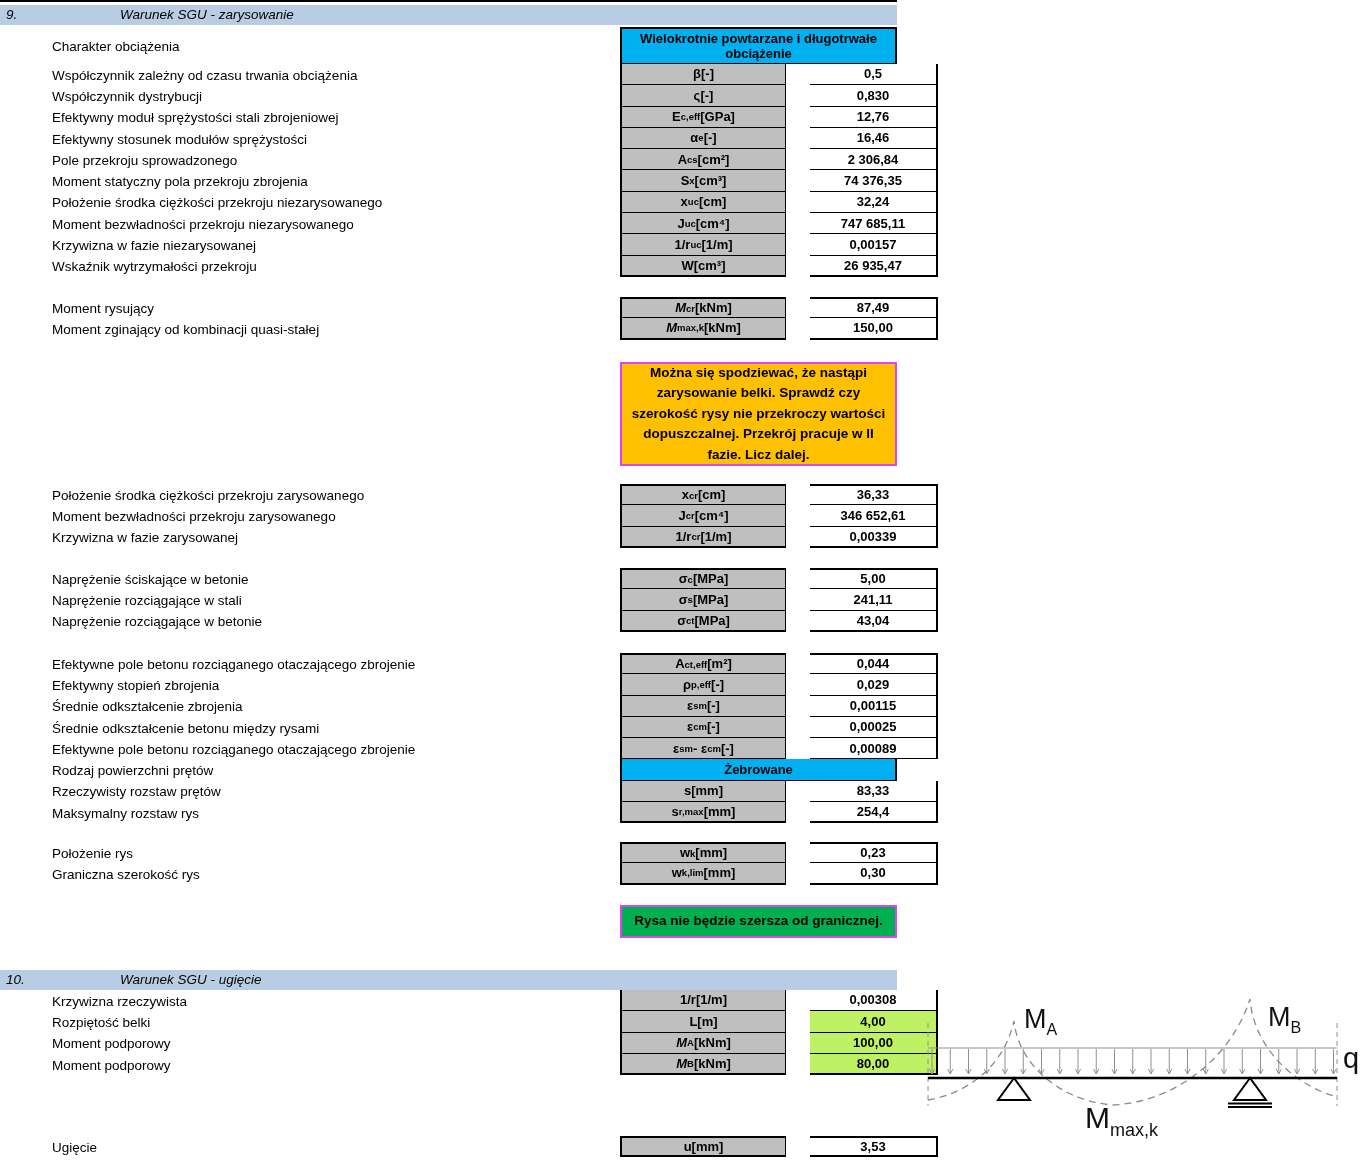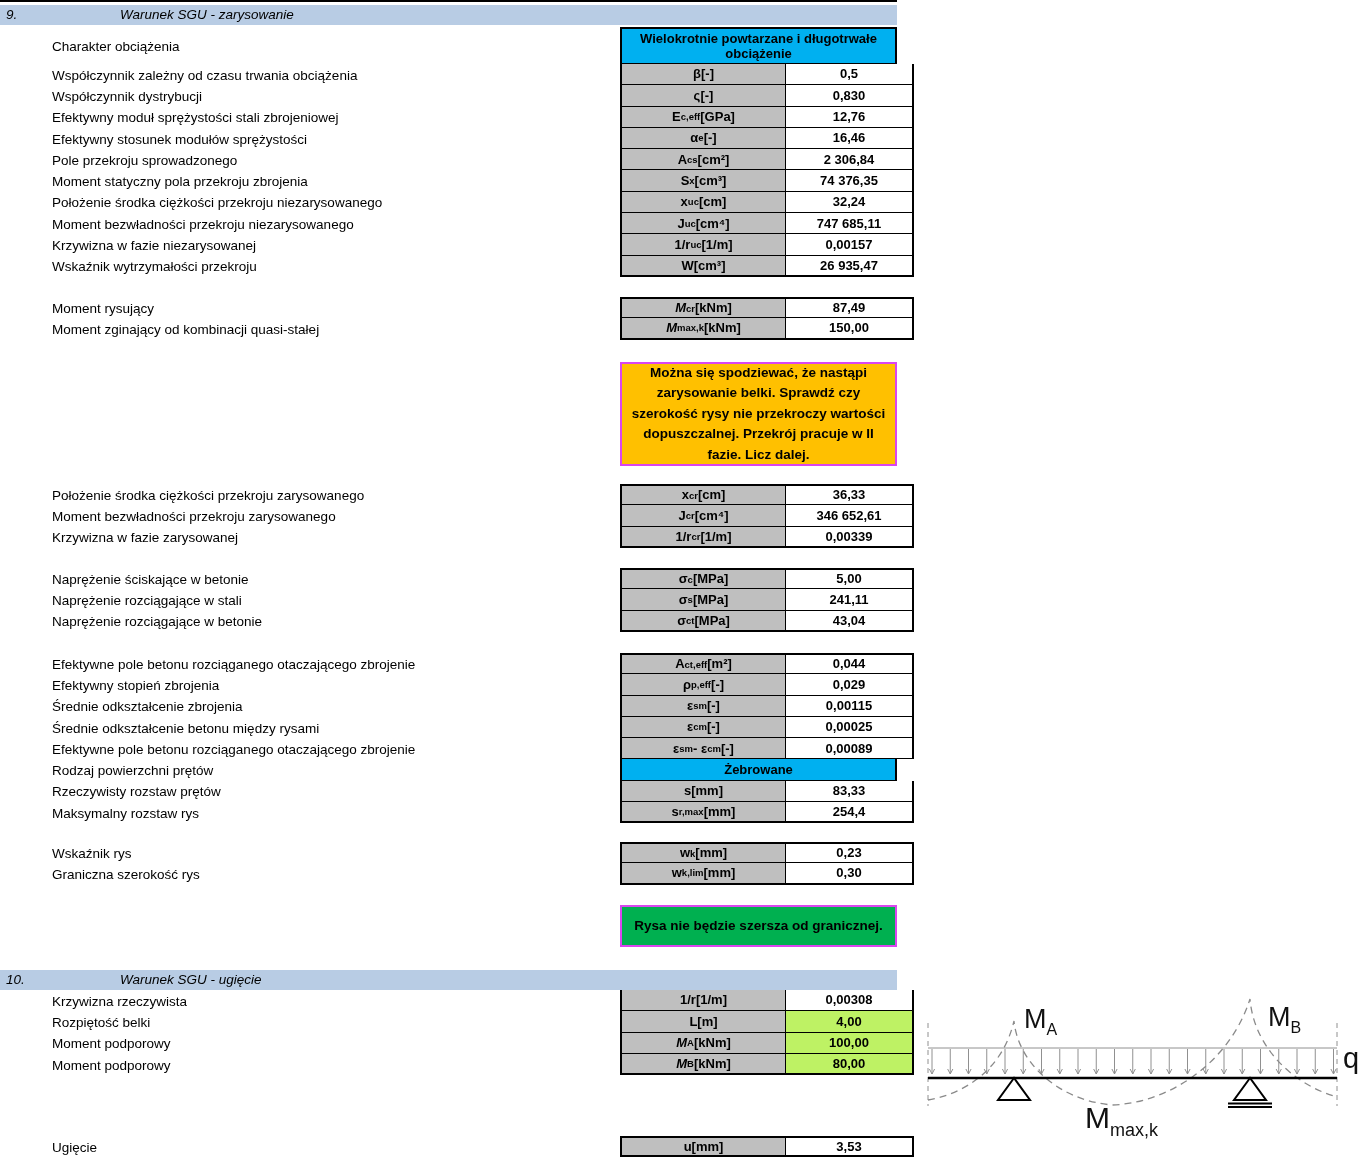--- a/index.html
+++ b/index.html
@@ -12,21 +12,21 @@
   .sectitle{position:absolute;left:120px;top:2px}
   .block{position:absolute;left:0;width:897px}
   .row{position:relative;height:21.3px}
   .row.tall{height:37px}
   .lbl{position:absolute;left:52px;top:50%;transform:translateY(-50%);
        font-size:13.5px;white-space:nowrap}
   .cell{position:absolute;top:0;bottom:0;box-sizing:border-box;display:flex;
         align-items:center;justify-content:center;font-size:13px;font-weight:700;
         border:0 solid #000;border-bottom-width:1px;line-height:1.18;text-align:center}
   .cell.param{left:620px;width:166px;background:#BFBFBF;border-left-width:2px;border-right-width:1px}
-  .cell.value{left:786px;width:128px;background:#fff;border-right-width:2px}
+  .cell.value{left:810px;width:128px;background:#fff;border-right-width:2px}
   .cell.value.yellow{background:#bef264}
   .cell.merged{left:620px;width:277px;background:#00B0F0;border-left-width:2px;
                border-right-width:2px;padding:4px 10px}
   .row.first .cell{border-top-width:2px}
   .row.last .cell{border-bottom-width:2px}
   .sb{font-size:9.5px;vertical-align:-3.5px}
   .it{font-style:italic}
   .statusbox{position:absolute;left:620px;width:277px;box-sizing:border-box;
              border:2px solid #d946ef;display:flex;align-items:center;justify-content:center;
              text-align:center;font-size:13.5px;font-weight:700;padding:2px 8px;line-height:1.52}
@@ -297,40 +297,40 @@
         <div class="cell param">
           <span>s</span>
           <span class="sb">r,max</span>
           <span> [mm]</span>
         </div>
         <div class="cell value">254,4</div>
       </div>
     </div>
   <div class="block" style="top:842px">
       <div class="row first">
-        <div class="lbl">Wskaźnik rys</div>
+        <div class="lbl">Położenie rys</div>
         <div class="cell param">
           <span>w</span>
           <span class="sb">k</span>
           <span> [mm]</span>
         </div>
         <div class="cell value">0,23</div>
       </div>
       <div class="row last">
         <div class="lbl">Graniczna szerokość rys</div>
         <div class="cell param">
           <span>w</span>
           <span class="sb">k,lim</span>
           <span> [mm]</span>
         </div>
         <div class="cell value">0,30</div>
       </div>
     </div>
 
-  <div class="statusbox ok" style="top:905px;height:42px">Rysa nie będzie szersza od granicznej.</div>
+  <div class="statusbox ok" style="top:905px;height:33px">Rysa nie będzie szersza od granicznej.</div>
 
   <div class="secbar" style="top:970px">
     <span class="secnum">10.</span>
     <span class="sectitle">Warunek SGU - ugięcie</span>
   </div>
 
   <div class="block" style="top:990px">
       <div class="row">
         <div class="lbl">Krzywizna rzeczywista</div>
         <div class="cell param">

